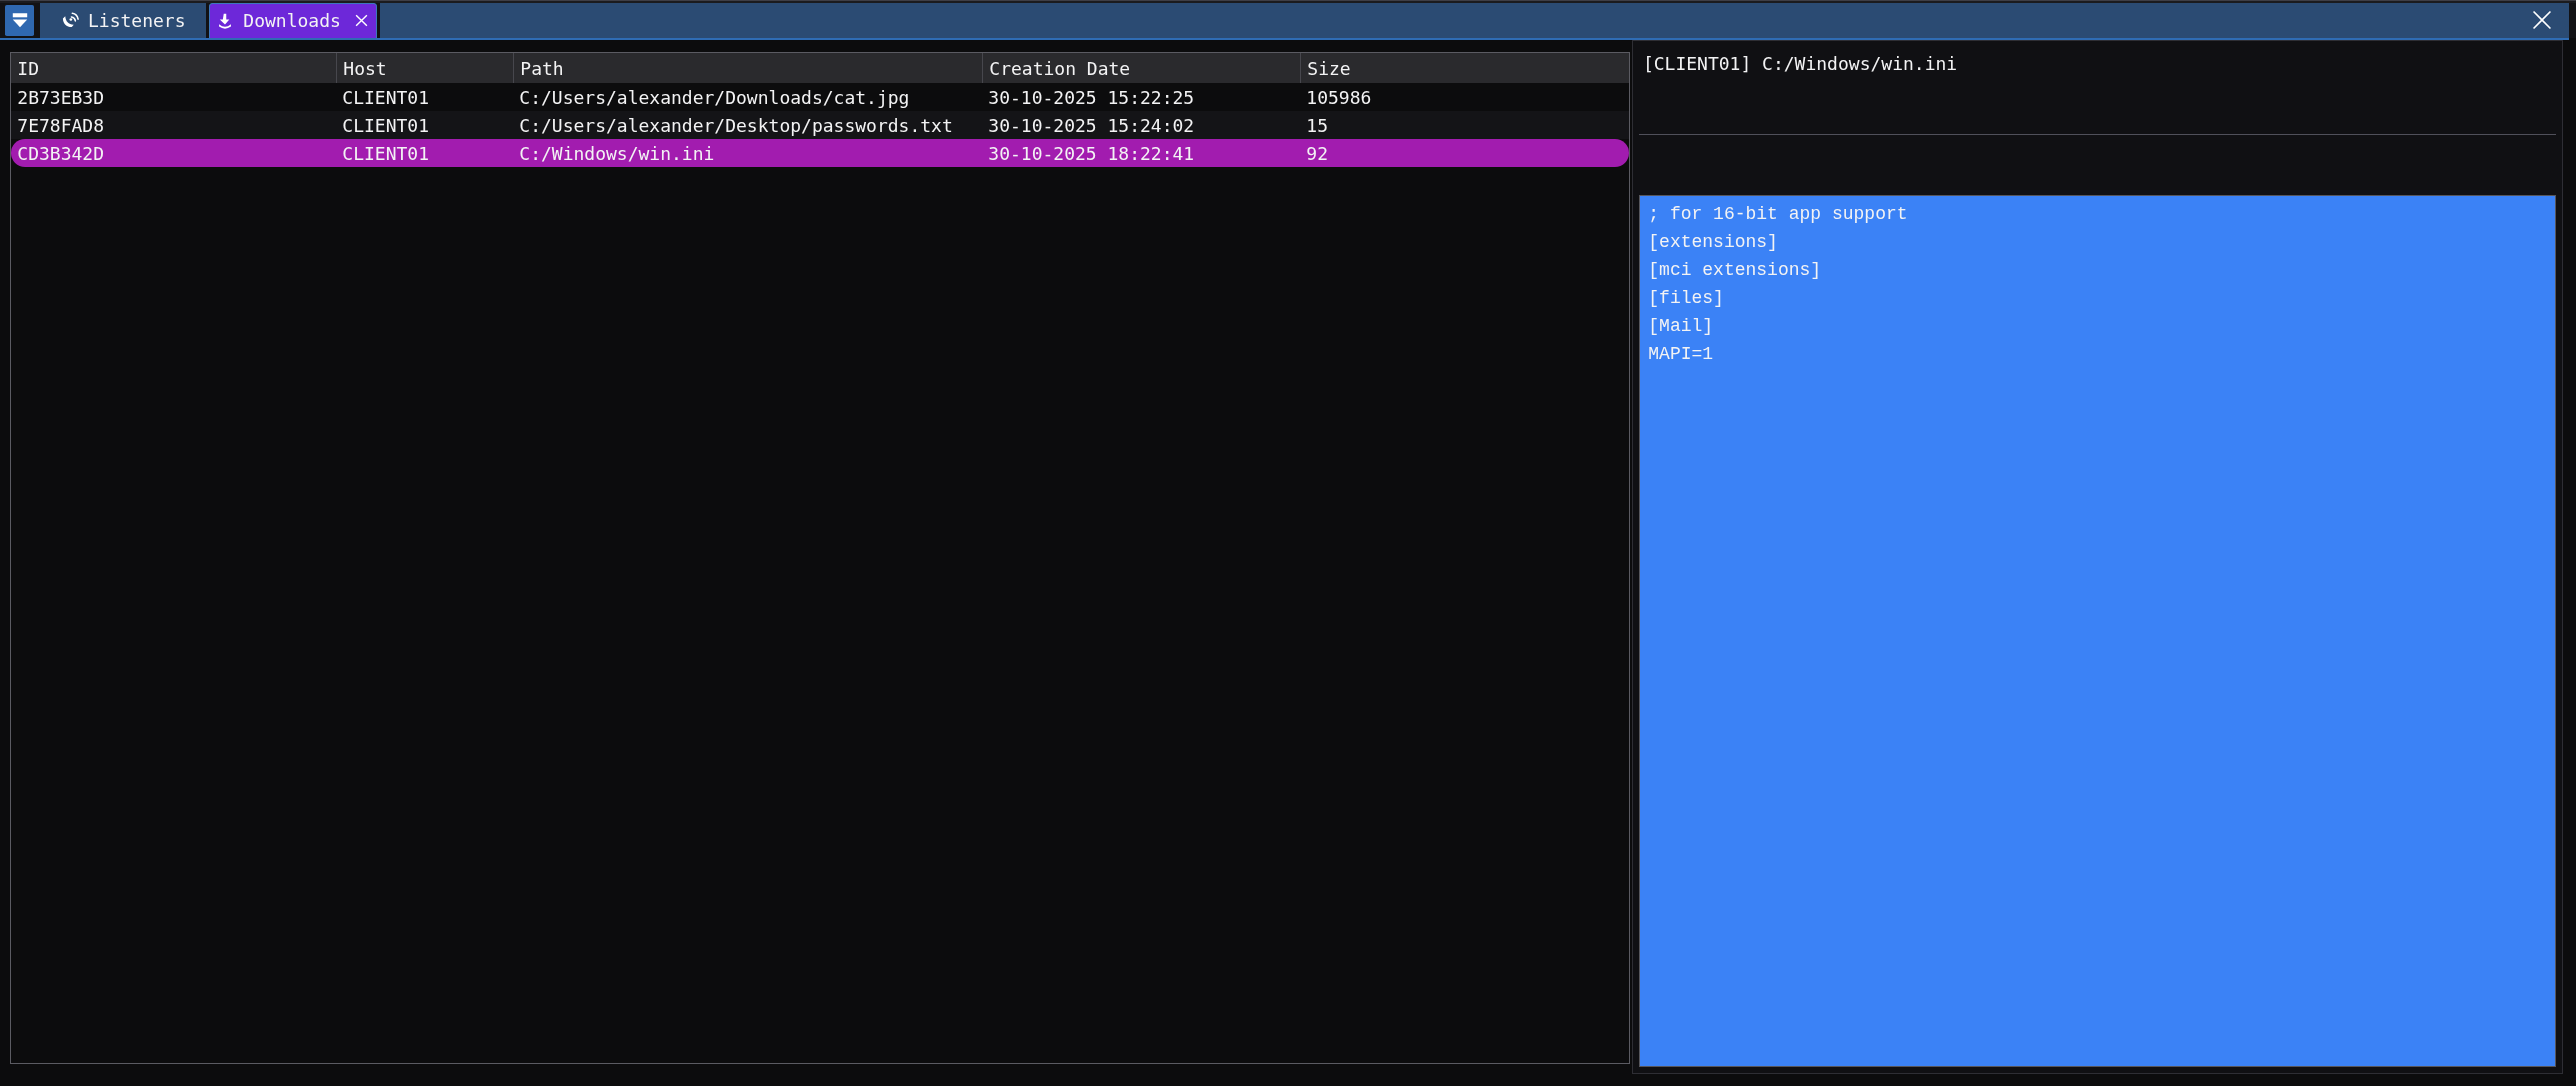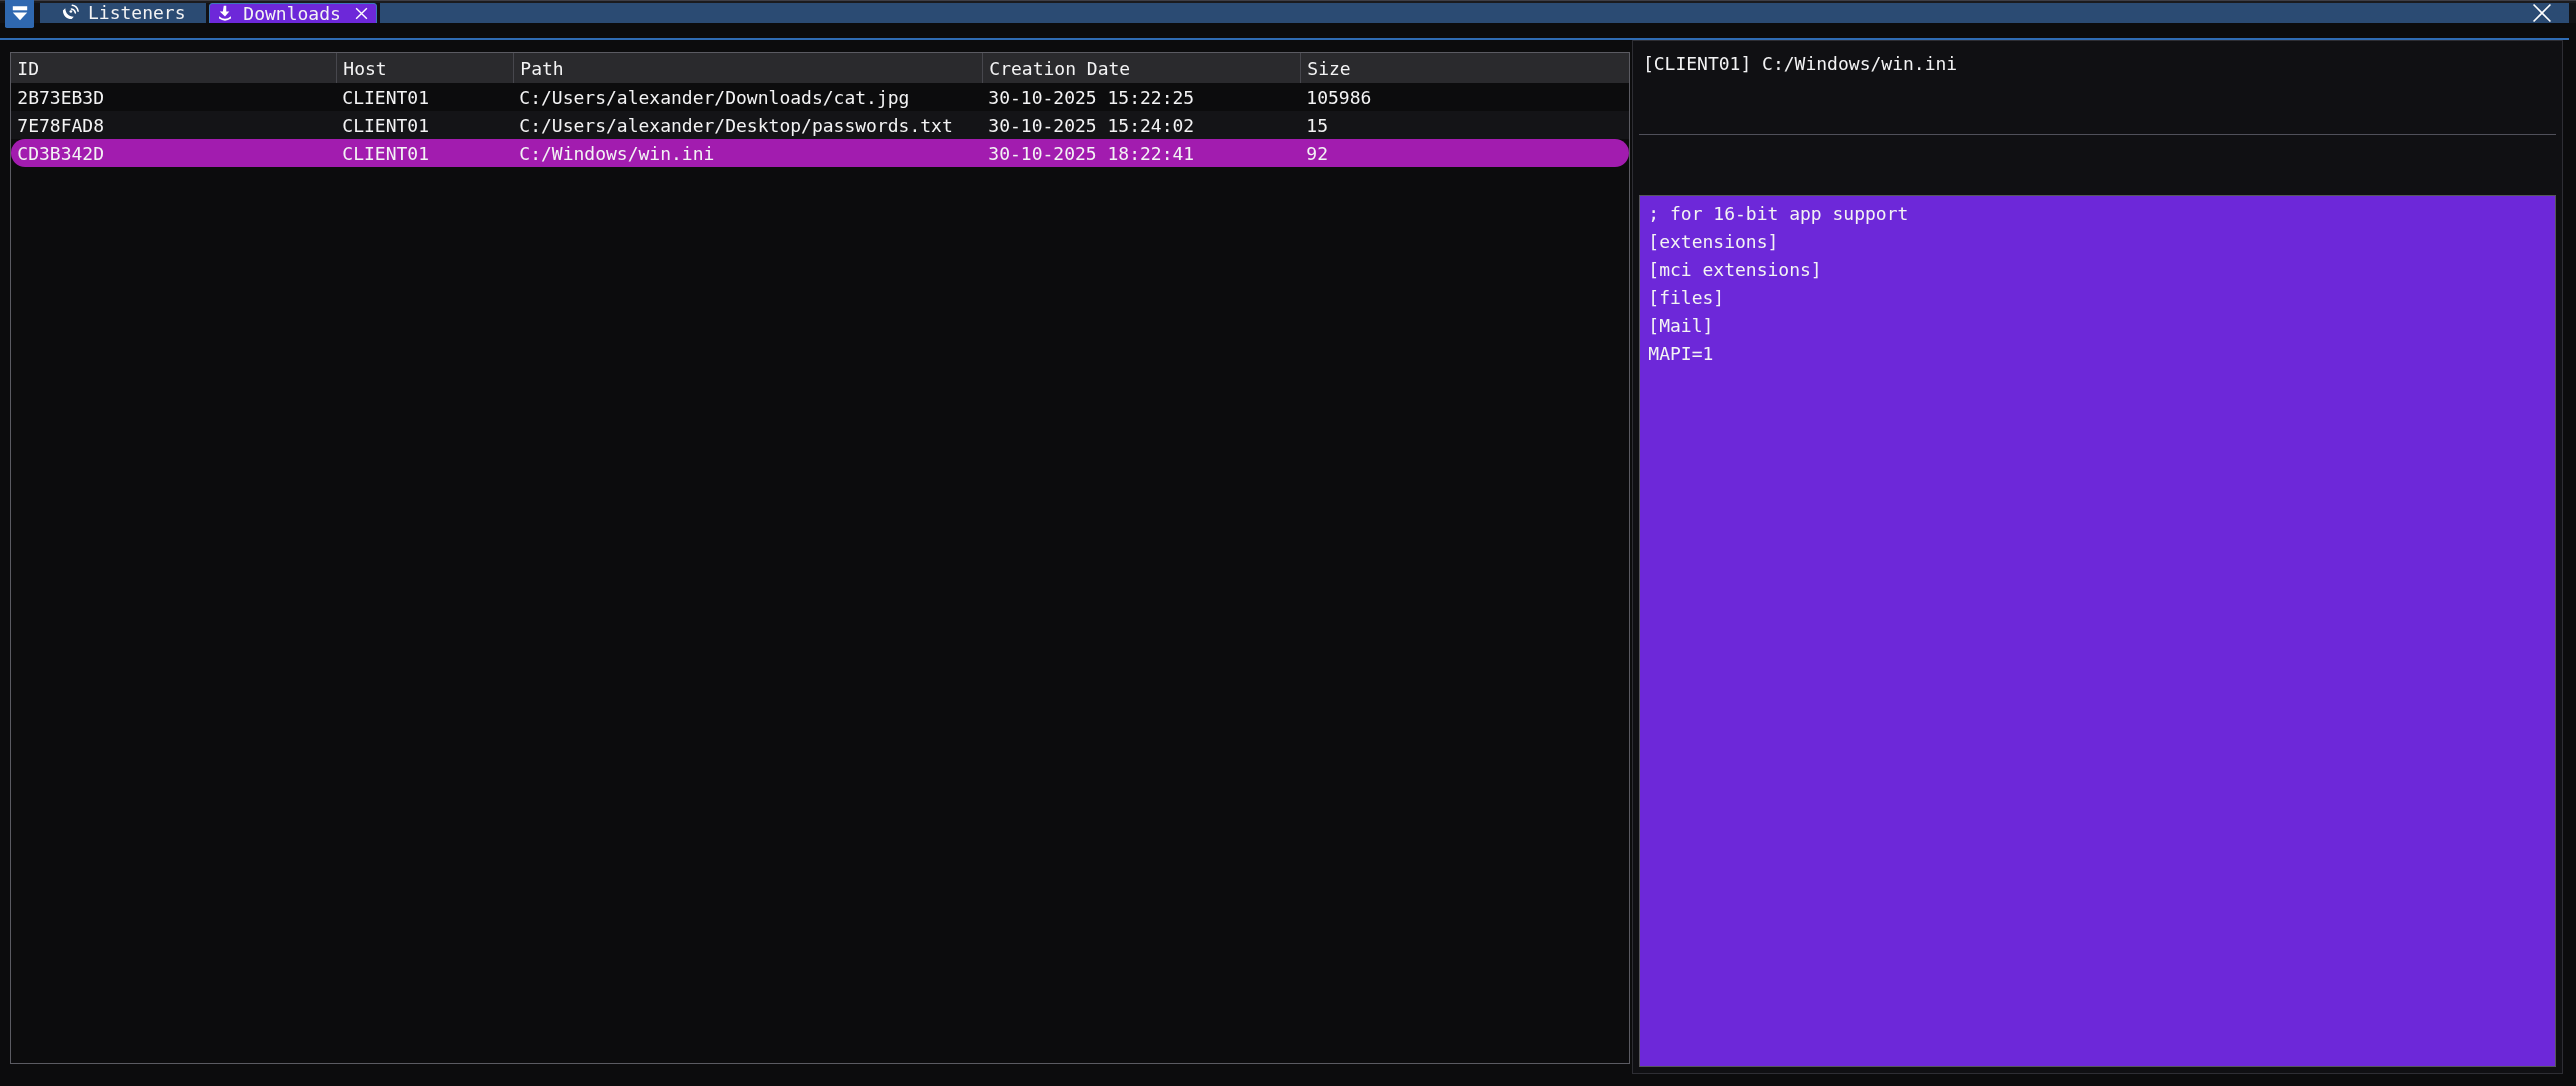--- a/index.html
+++ b/index.html
@@ -8,21 +8,21 @@
     background:#0c0c0d;
     font-family:"DejaVu Sans Mono","Liberation Mono",monospace;
     color:#f3f3f4;
     overflow:hidden;
   }
   #root { position:relative; width:2576px; height:1086px; background:#0c0c0d; }
 
   
   .topstrip { position:absolute; left:0; top:0; width:100%; height:2.7px;
               background:#1b1b1e; border-top:0.9px solid #3e3e46; }
-  .topbar { position:absolute; left:0; top:2.7px; width:2576px; height:20px;
+  .topbar { position:absolute; left:0; top:2.7px; width:2576px; height:35px;
             display:flex; align-items:stretch; background:#121215; }
   .accent-underline { position:absolute; left:0; top:38px; width:2569px; height:1.8px;
                       background:#2f6cb4; }
   .menu-btn { flex:0 0 29px; width:29px; height:31px; align-self:center;
               margin-left:5.4px; background:#2f68b0; border-radius:1.8px;
               display:flex; align-items:center; justify-content:center; cursor:pointer; }
   .tab { display:flex; align-items:center; justify-content:center; gap:9px;
          font-size:18px; color:#f3f3f4; cursor:pointer; white-space:nowrap; }
   .tab-inactive { background:#2b4b73; width:166px; margin-left:5.4px; }
   .tab-active   { background:#6d28d9; width:168px; margin-left:3.6px;
@@ -59,22 +59,22 @@
 
   
   .preview-panel { position:absolute; left:1632px; top:40px; width:931px; height:1034px;
                    background:#101013; border:0.9px solid #2e2e34;
                    display:flex; flex-direction:column; padding:0 6.3px;gap:48px; }
   .preview-title { flex:0 0 auto; margin-top:11.7px; padding-left:3.6px;
                    font-size:18px; line-height:21.6px; color:#f3f3f4; white-space:nowrap;
                    overflow:hidden; }
   .preview-divider { flex:0 0 0.9px; height:0.9px; background:#50505a; margin-top:11.7px; }
   .preview-box { flex:1 1 auto; margin-top:11.7px; margin-bottom:6px;
-                 border:0.9px solid #56565c; background:#6d28d9;
-                 padding:4.5px 8px; overflow:hidden; }
+                 border:0.9px solid #56565c; background:#3b82f6;
+                 padding:4.5px 8px; overflow:hidden;font-family:Liberation Mono, monospace; }
   .preview-box .line { font-size:18px; line-height:28px; color:#f3f3f4; white-space:pre; }
 </style>
 </head>
 <body>
 
 <div id="root">
 
   <div class="topstrip"></div>
 
   <div class="topbar">

